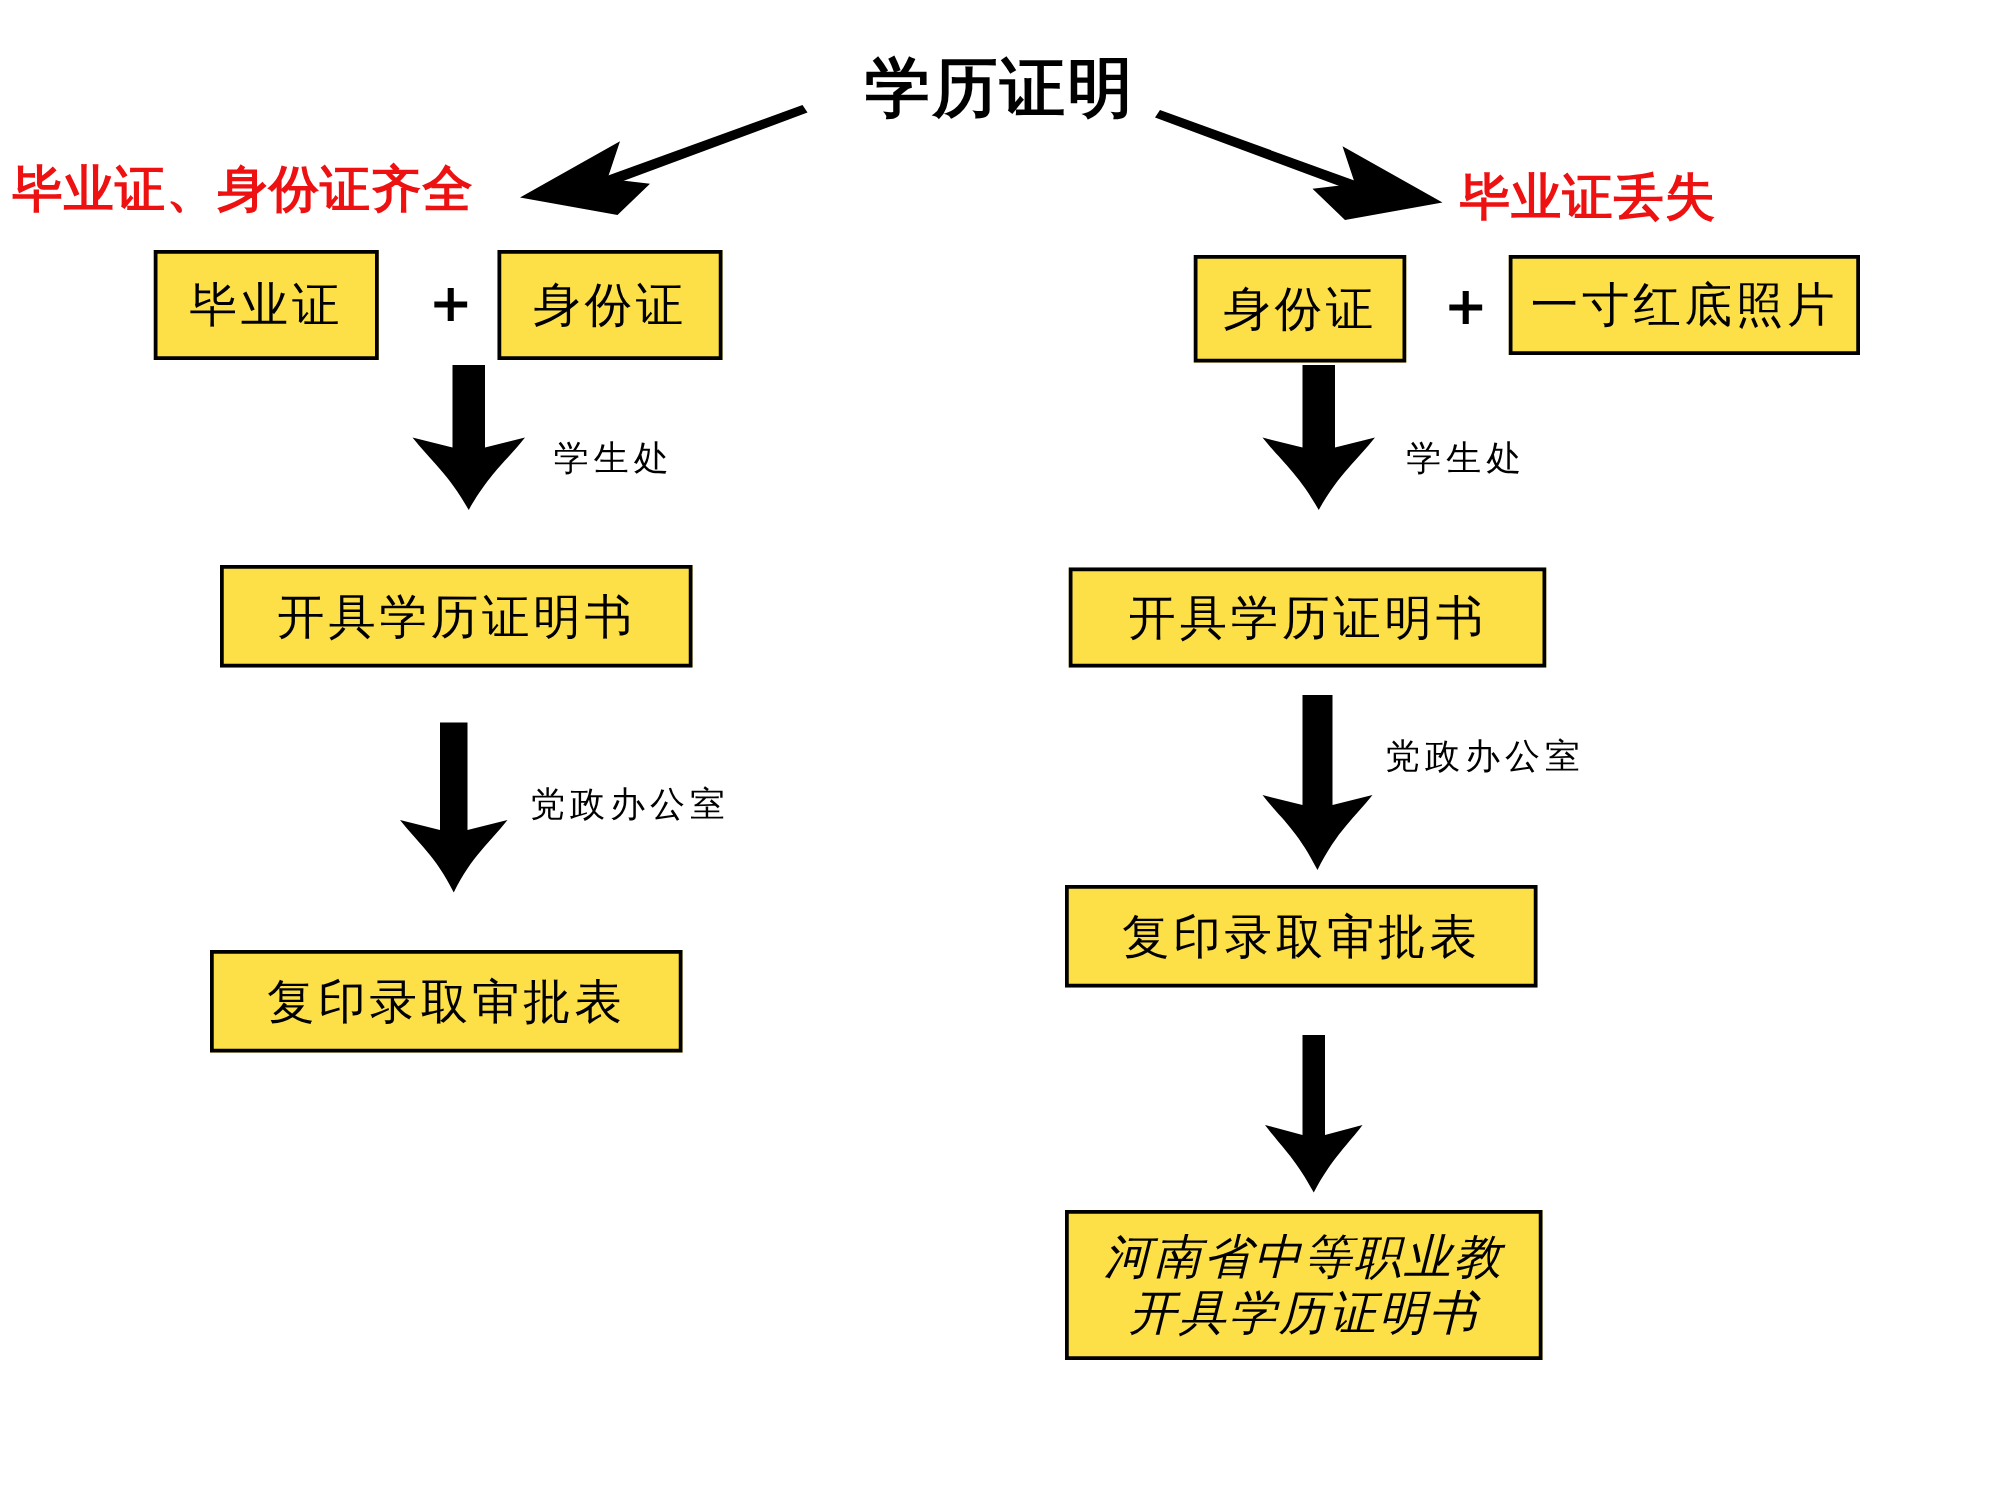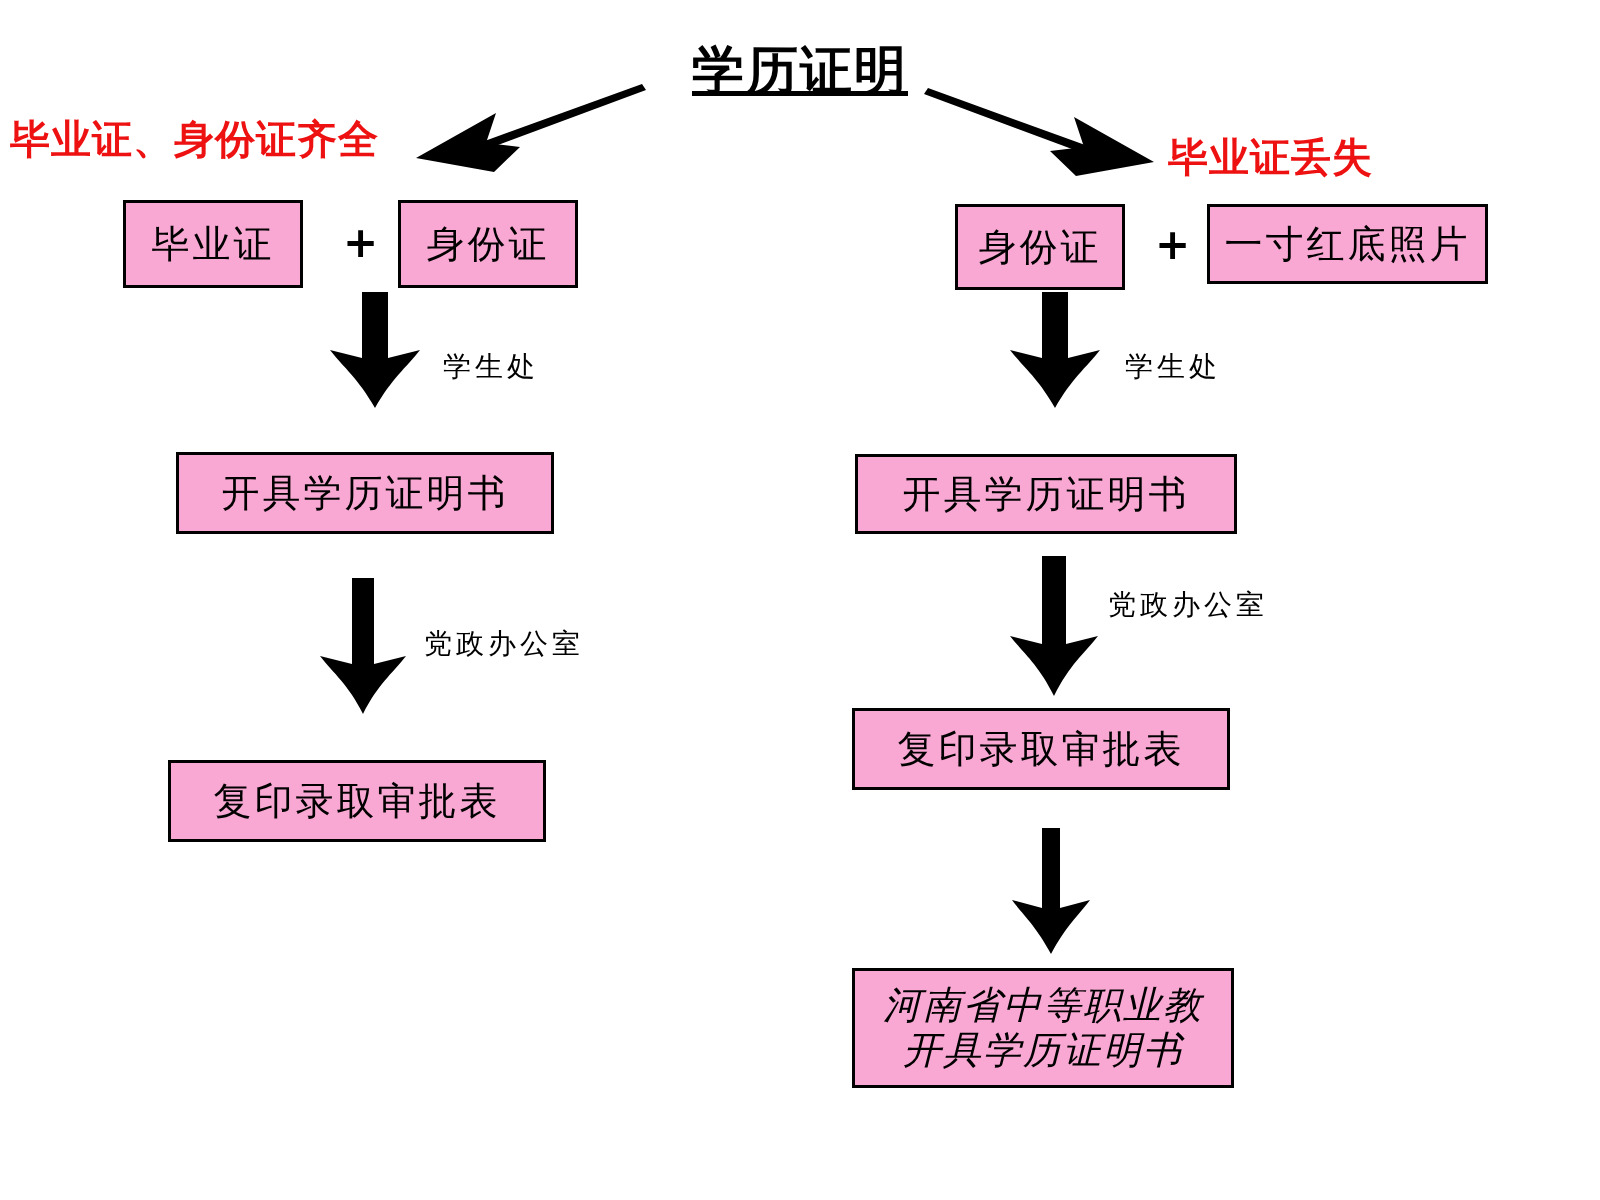--- a/index.html
+++ b/index.html
@@ -23,41 +23,40 @@
     position: absolute;
     left: 0;
     top: 36px;
     width: 1600px;
     text-align: center;
     font-size: 52px;
     font-weight: bold;
     letter-spacing: 2px;
     font-family: "DejaVu Sans", "Liberation Sans", sans-serif;
     white-space: nowrap;
-    text-decoration: underline;
   }
   
   .branch-label {
     position: absolute;
     font-size: 40px;
     font-weight: bold;
     color: #ee1111;
     white-space: nowrap;
     letter-spacing: 1px;
     font-family: "DejaVu Serif", "Liberation Serif", serif;
   }
-  .branch-left  { left: 10px;   top: 112px; font-family: Liberation Serif, serif; }
+  .branch-left  { left: 10px;   top: 124px; font-family: Liberation Serif, serif; }
   .branch-right { left: 1168px; top: 130px; }
 
   
   .box {
     position: absolute;
     box-sizing: border-box;
     border: 3px solid #000000;
-    background: #f9a8d4;
+    background: #fde047;
     display: flex;
     align-items: center;
     justify-content: center;
     text-align: center;
     font-size: 38px;
     line-height: 1.18;
     white-space: nowrap;
     letter-spacing: 3px;
     font-family: "DejaVu Serif", "Liberation Serif", serif;
   }

